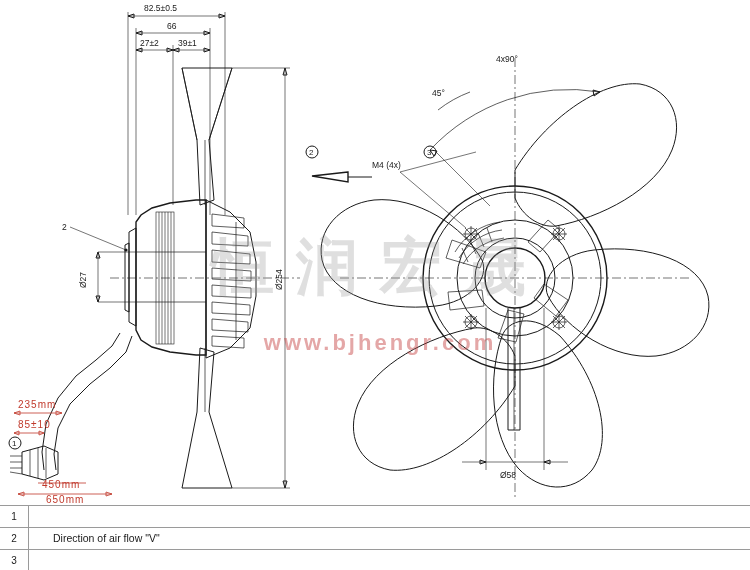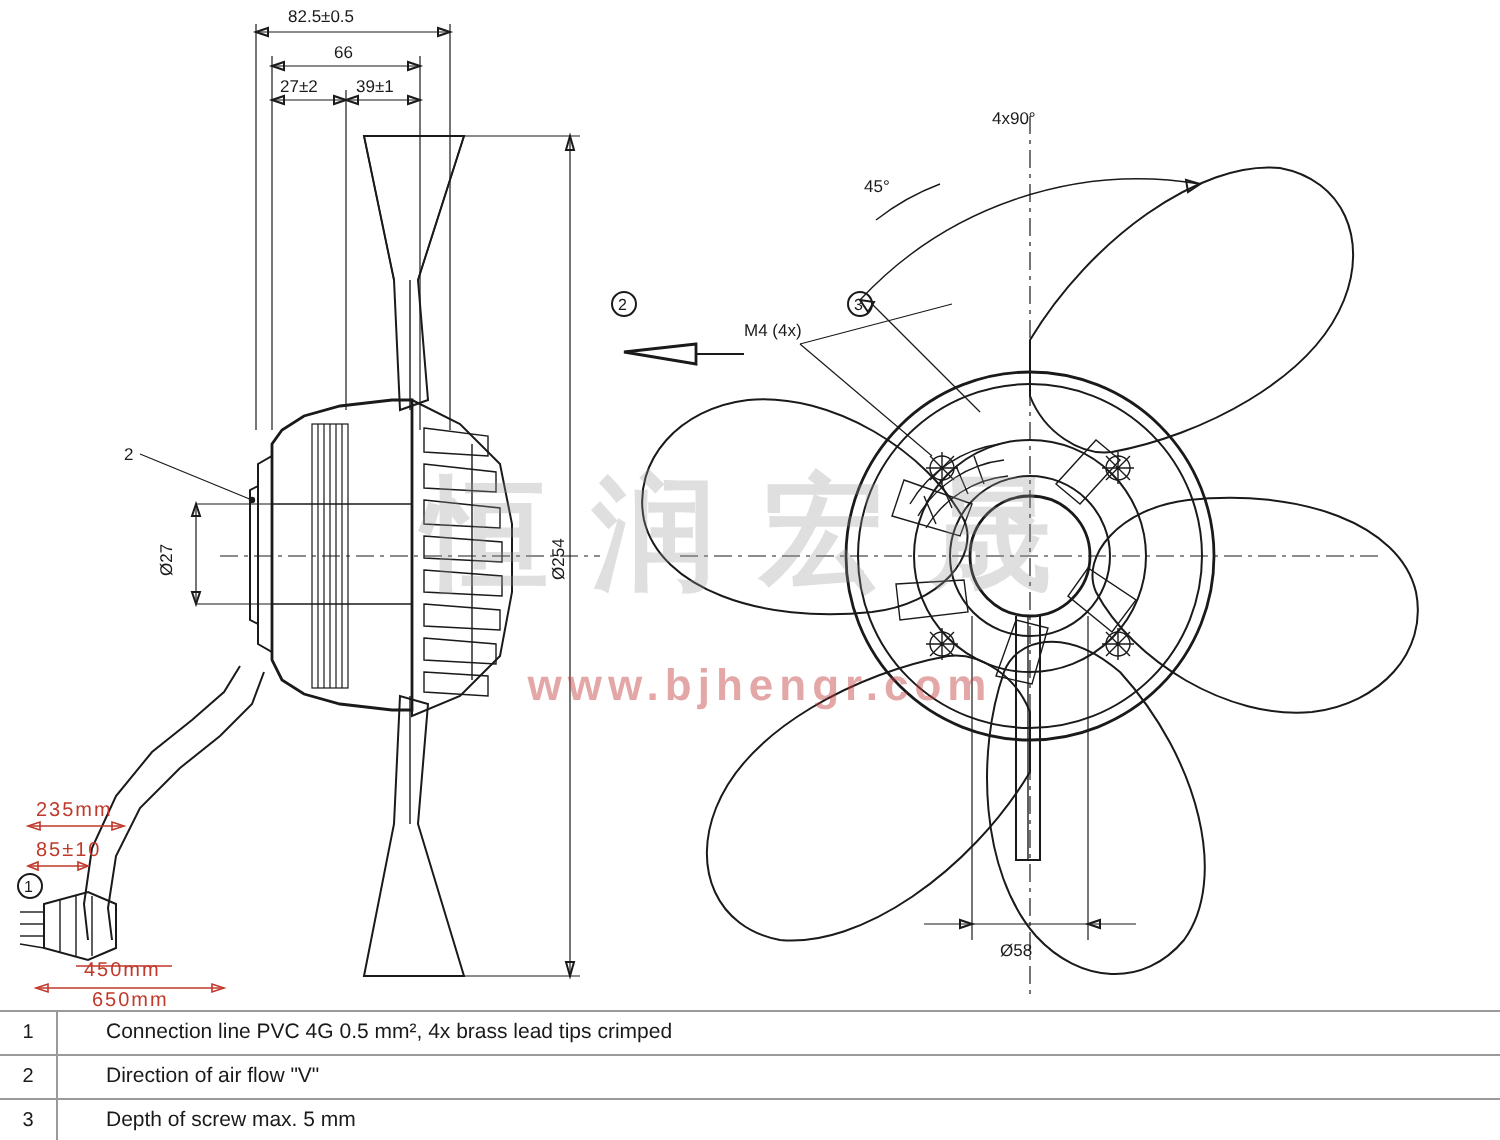--- a/index.html
+++ b/index.html
@@ -246,25 +246,23 @@
     </g>
 
   </svg>
 
   <div class="wm wm-url">www.bjhengr.com</div>
   <div class="wm wm-cn">恒润宏晟</div>
 
   <div id="notes">
     <div class="note-row">
       <div class="note-num">1</div>
-      <div class="note-txt">Connection line PVC 4G 0.5 mm², 4x brass lead tips crimped</div>
     </div>
     <div class="note-row">
       <div class="note-num">2</div>
       <div class="note-txt">Direction of air flow "V"</div>
     </div>
     <div class="note-row">
       <div class="note-num">3</div>
-      <div class="note-txt">Depth of screw max. 5 mm</div>
     </div>
   </div>
 
 </div>
 
 </body></html>

